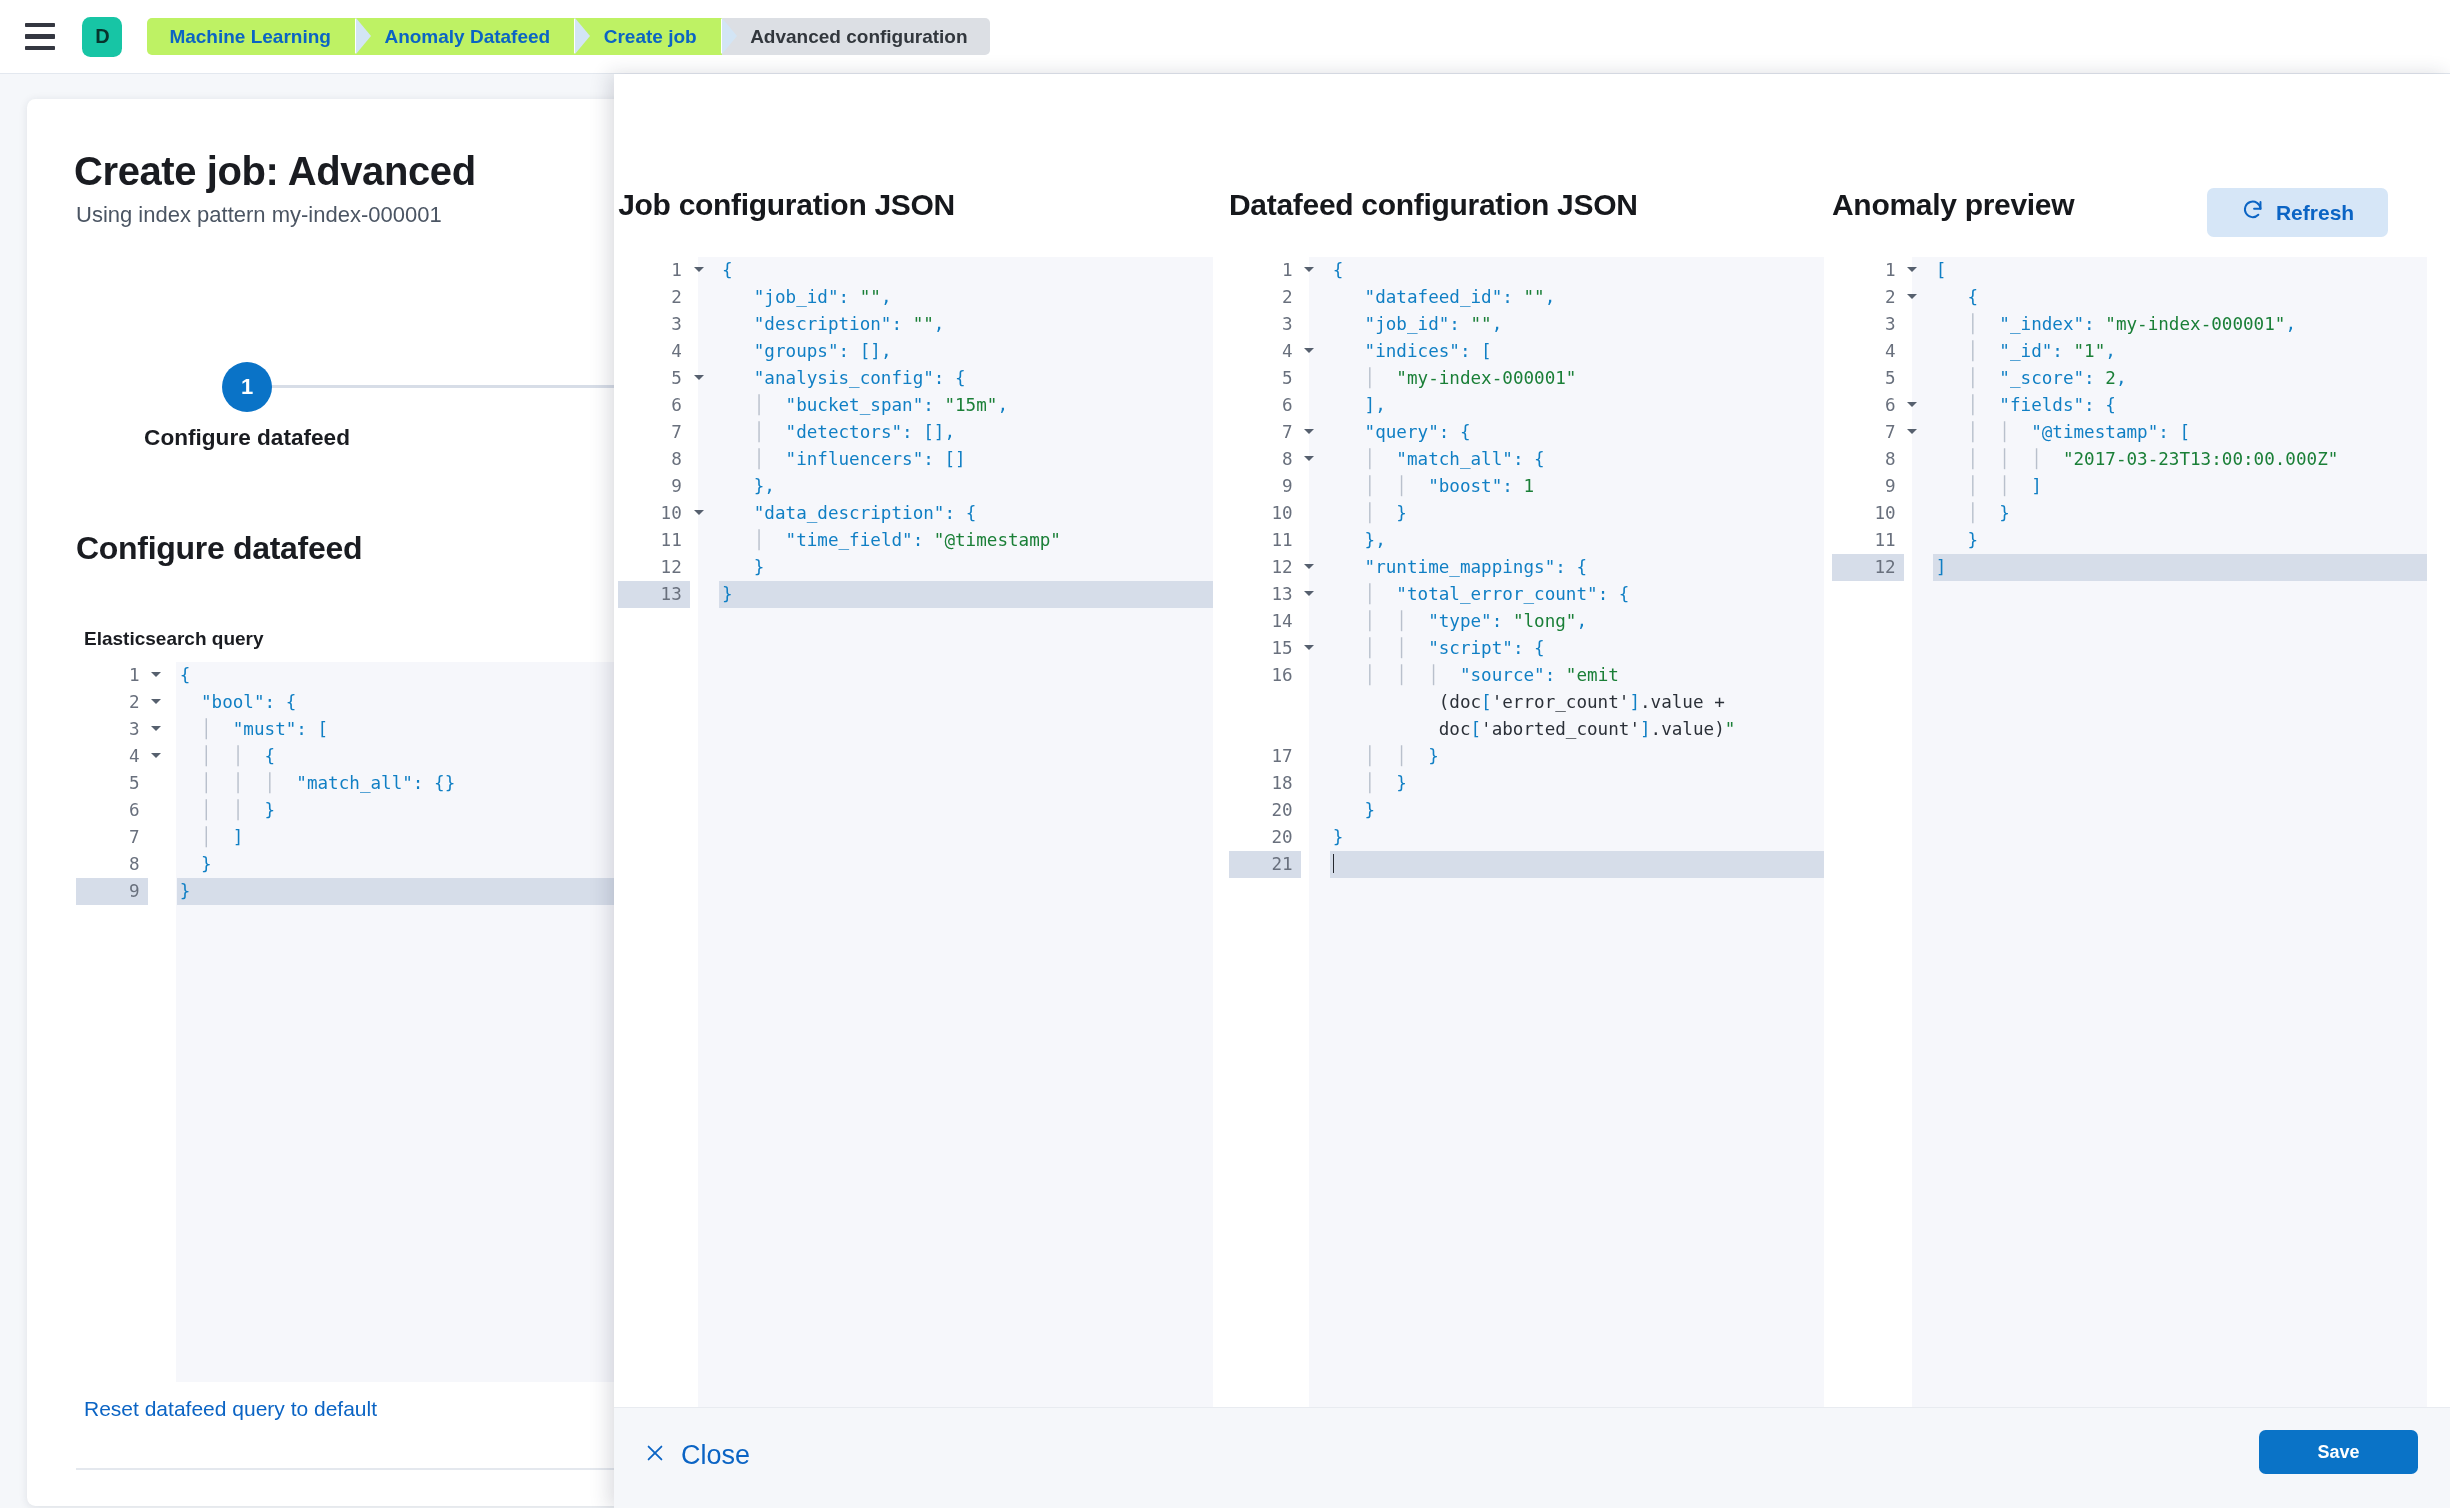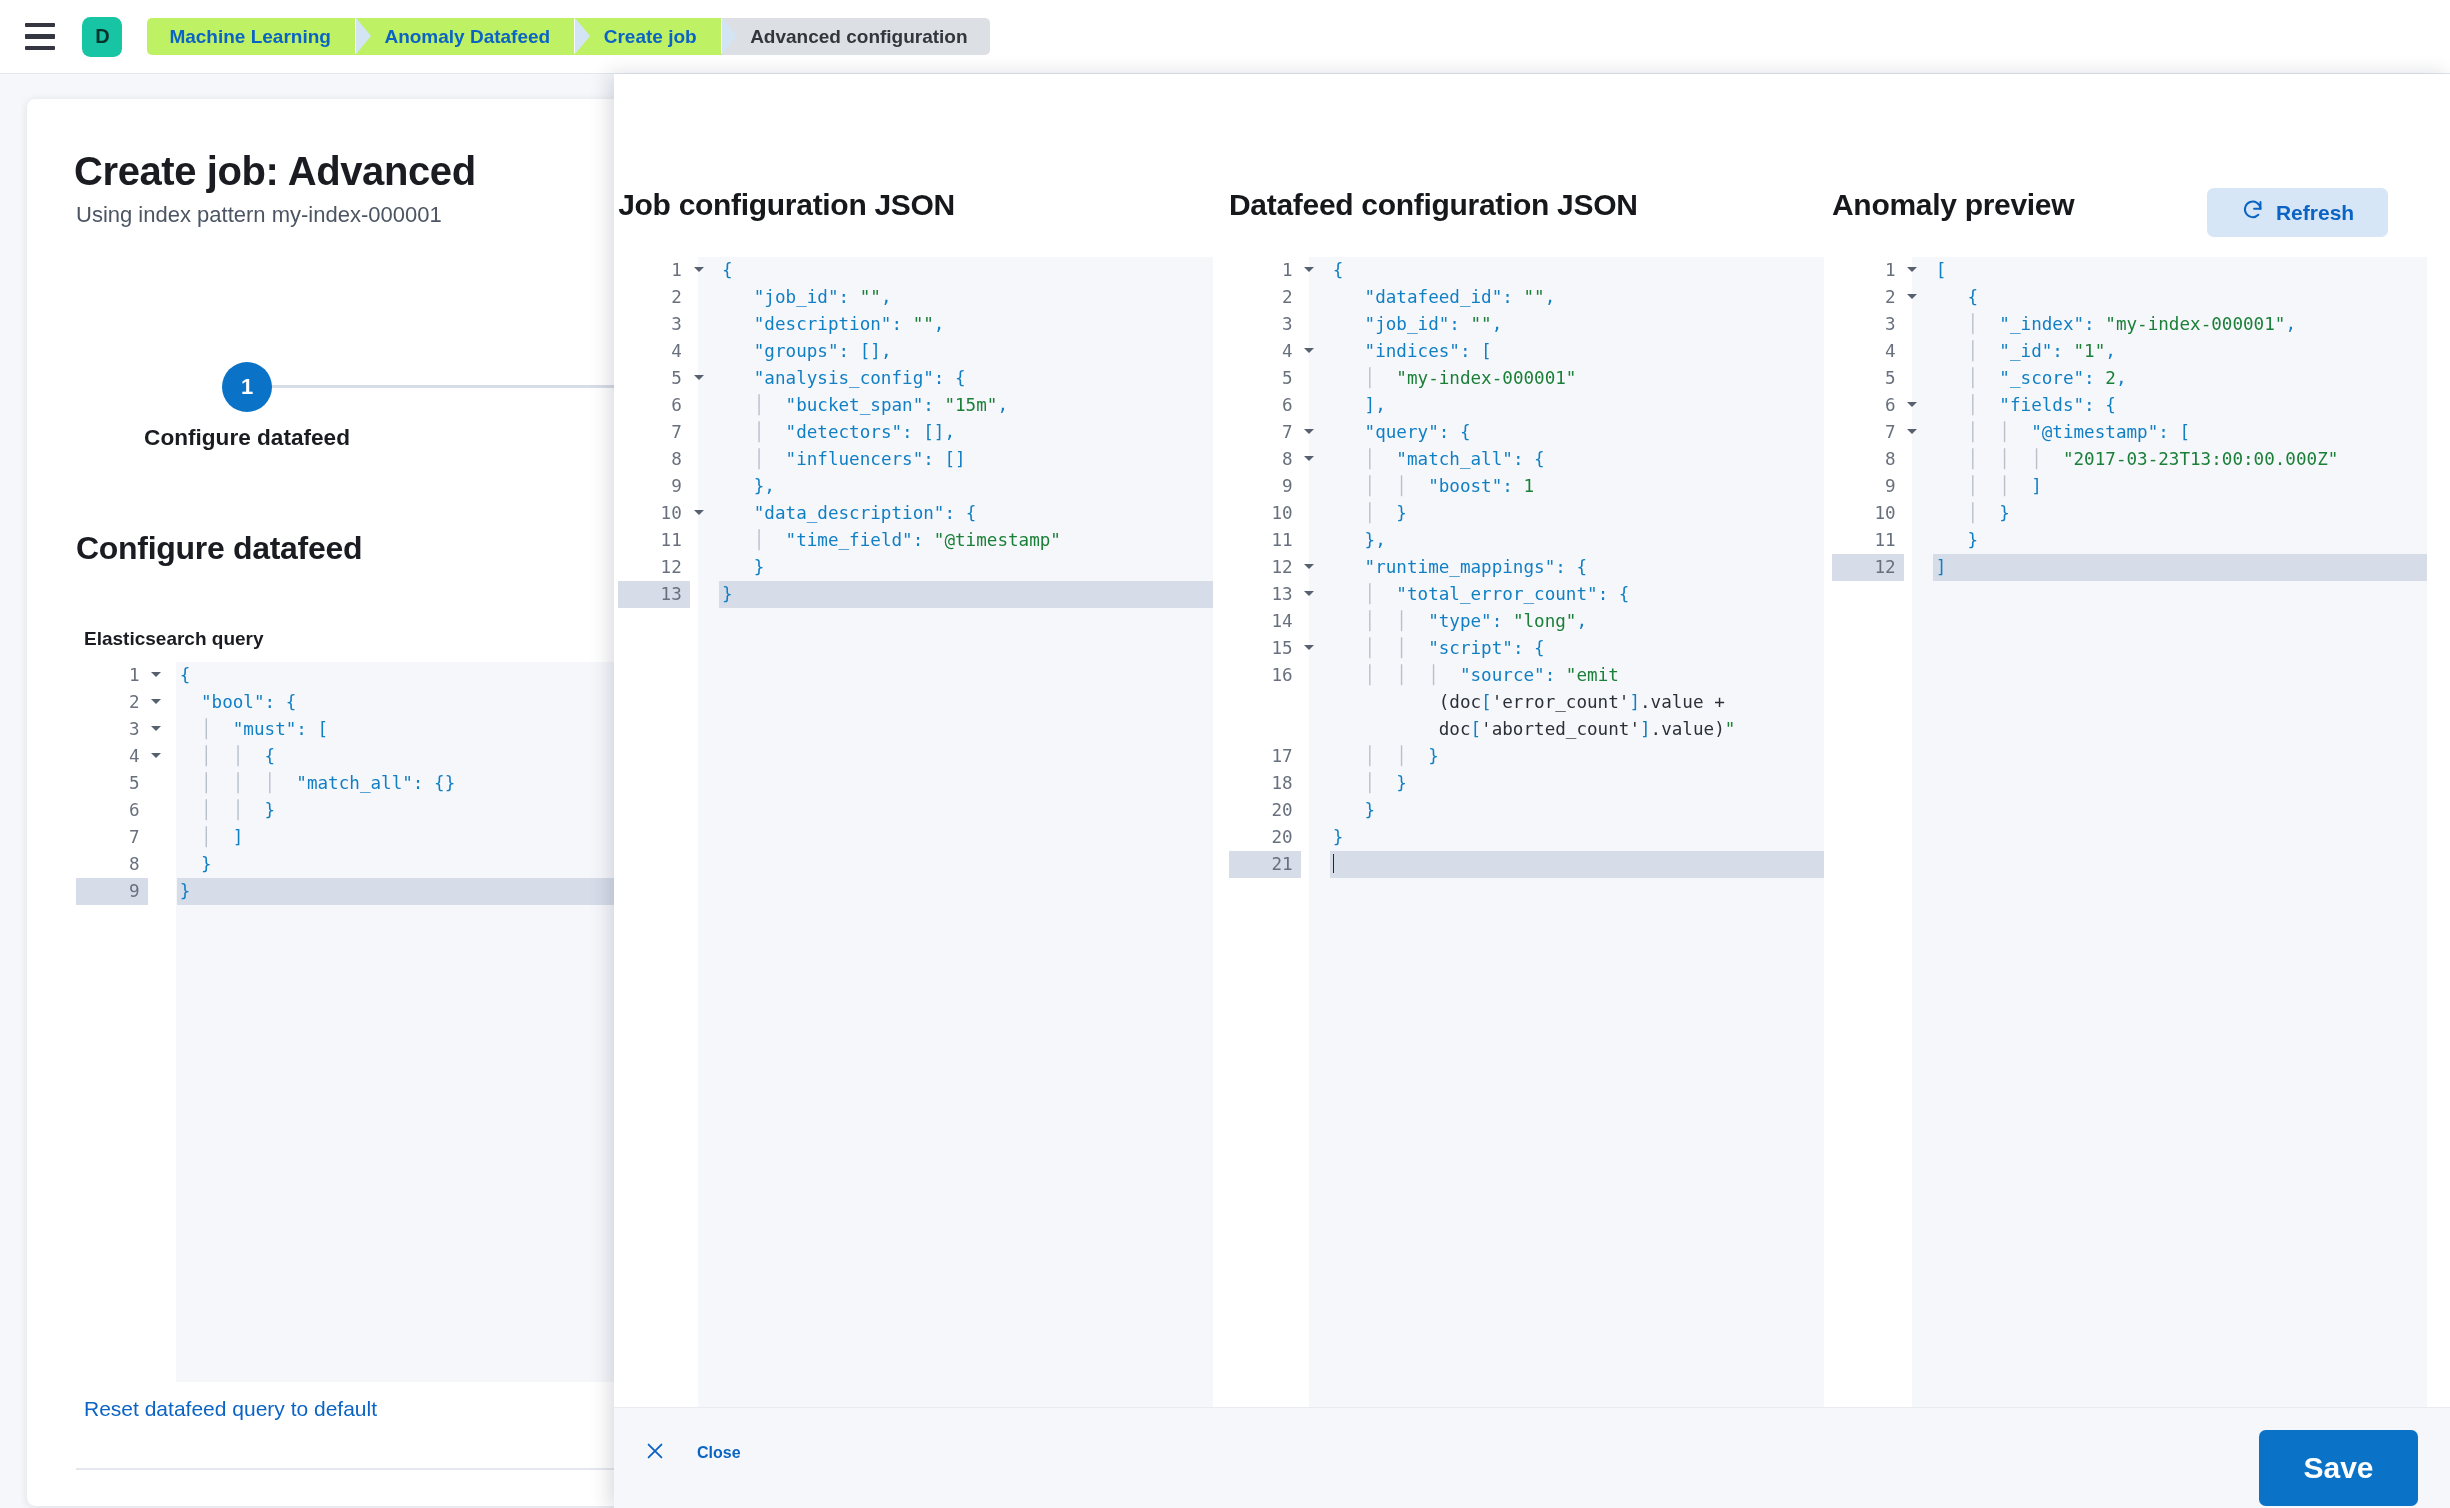--- a/index.html
+++ b/index.html
@@ -124,26 +124,26 @@
   #refresh-btn {
     position:absolute; left: 1593px; top: 114px; width: 181px; height: 49px;
     background:#d6e6f7; border-radius: 6.7px; color:#0b64c4; font-size:21px; font-weight:700;
     display:flex; align-items:center; justify-content:center; gap: 11.7px; cursor:pointer;
   }
   #flyout-footer {
     position:absolute; left:0; right:0; bottom:0; height: 102px; background:#f5f7fa;
     border-top: 0.8px solid #e8ebf0;
   }
   #close-btn {
-    position:absolute; left: 30px; top: 32px; display:flex; align-items:center; gap: 31px;
-    color:#0b64c4; font-size:16px; font-weight:700; cursor:pointer;
+    position:absolute; left: 30px; top: 32px; display:flex; align-items:center; gap: 15px;
+    color:#0b64c4; font-size:27px; font-weight:400; cursor:pointer;
   }
   #save-btn {
-    position:absolute; right: 32px; top: 22px; width: 159px; height: 76px; border-radius:6.7px;
-    background:#0a73c7; color:#ffffff; font-size:30px; font-weight:700;
+    position:absolute; right: 32px; top: 22px; width: 159px; height: 44px; border-radius:6.7px;
+    background:#0a73c7; color:#ffffff; font-size:18px; font-weight:700;
     display:flex; align-items:center; justify-content:center; cursor:pointer;
   }
 
   
   #job-editor { left: 4.2px; top: 183px; width: 595px; height: 1206px; }
   #job-editor .ed-content-bg { left: 80px; right: 0; }
   #datafeed-editor { left: 615px; top: 183px; width: 595px; height: 1206px; }
   #datafeed-editor .ed-content-bg { left: 80px; right: 0; }
   #preview-editor { left: 1218px; top: 183px; width: 595px; height: 1206px; }
   #preview-editor .ed-content-bg { left: 80px; right: 0; }

